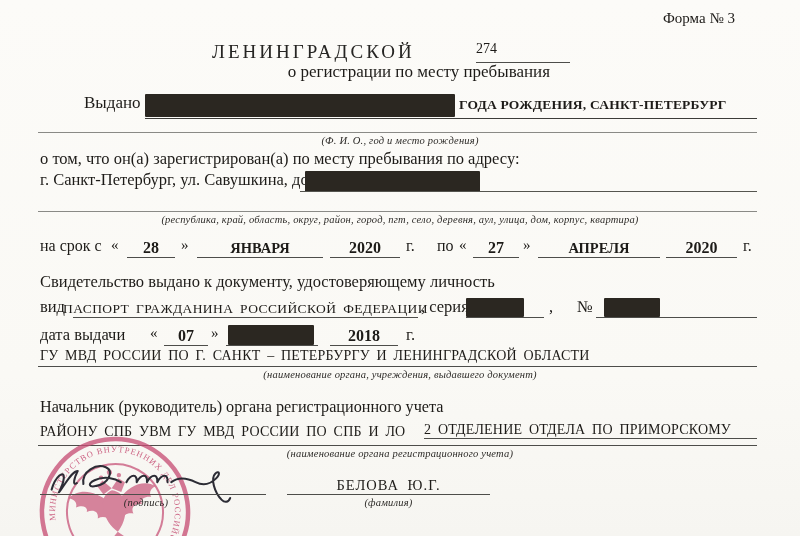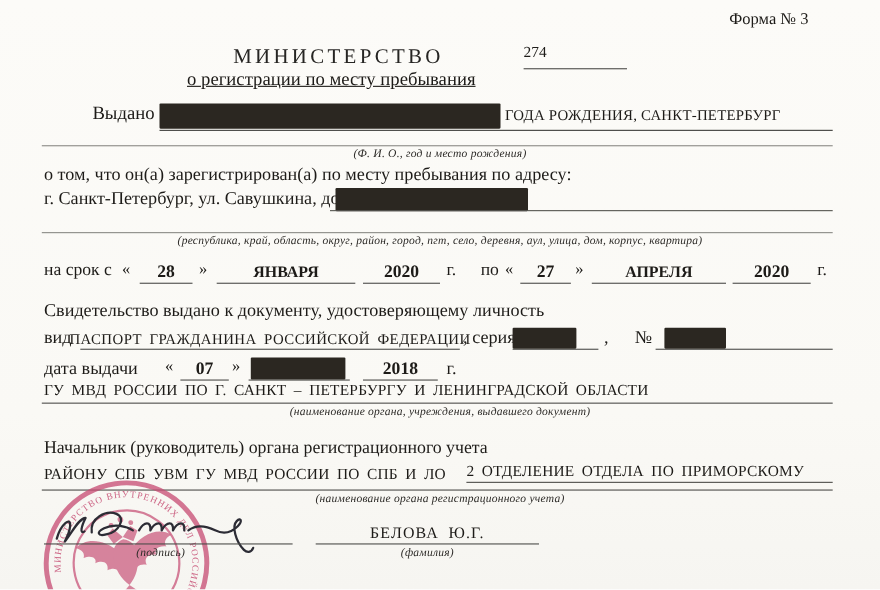--- a/index.html
+++ b/index.html
@@ -28,30 +28,30 @@
   .stamp-wrap{position:absolute;left:35px;top:432px;width:160px;height:160px;}
   .sig-wrap{position:absolute;left:46px;top:456px;width:215px;height:56px;}
 </style>
 </head>
 <body>
 
 <div class="page">
 
   <div class="abs txt" style="top:10px;left:663px;font-size:15px;">Форма № 3</div>
 
-  <div class="abs txt" style="top:41px;left:212px;font-size:19px;letter-spacing:3px;color:#262523;">МИНИСТЕРСТВО</div>
+  <div class="abs txt" style="top:41px;left:212px;font-size:19px;letter-spacing:3px;color:#262523;">ЛЕНИНГРАДСКОЙ</div>
   <div class="abs" style="top:41px;left:476px;width:94px;border-bottom:1px solid #4d4d4a;height:21px;font-size:14px;">274</div>
 
-  <div class="abs" style="top:62px;left:170px;width:380px;text-align:left;font-size:17px;text-decoration:underline;">о регистрации по месту пребывания</div>
+  <div class="abs" style="top:62px;left:170px;width:380px;text-align:right;font-size:17px;">о регистрации по месту пребывания</div>
 
   <div class="row" style="top:92px;height:26px;">
     <span class="abs txt" style="left:84px;top:1px;font-size:17px;">Выдано</span>
     <div class="abs" style="left:145px;right:43px;height:26px;border-bottom:1.5px solid #3c3c39;display:flex;align-items:center;">
       <span class="red" style="width:310px;height:23px;margin-right:4px;"></span>
-      <span class="txt" style="font-size:13.5px;font-weight:normal;letter-spacing:.2px;">ГОДА РОЖДЕНИЯ, САНКТ-ПЕТЕРБУРГ</span>
+      <span class="txt" style="font-size:13.5px;font-weight:bold;letter-spacing:.2px;">ГОДА РОЖДЕНИЯ, САНКТ-ПЕТЕРБУРГ</span>
     </div>
   </div>
   <div class="rule" style="left:38px;right:43px;top:132px;border-color:#8a8a86;"></div>
   <div class="abs cap" style="top:135px;left:0;right:0;">(Ф. И. О., год и место рождения)</div>
 
   <div class="abs txt" style="top:149px;left:40px;font-size:16.5px;">о том, что он(а) зарегистрирован(а) по месту пребывания по адресу:</div>
 
   <div class="row" style="top:170px;height:22px;">
     <span class="abs txt" style="left:40px;font-size:16.5px;">г. Санкт-Петербург, ул. Савушкина, дом</span>
     <span class="red abs" style="left:305px;top:1px;width:175px;height:21px;"></span>

